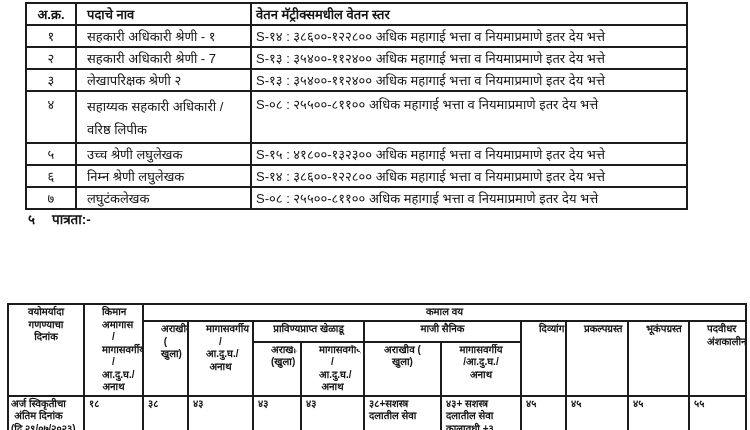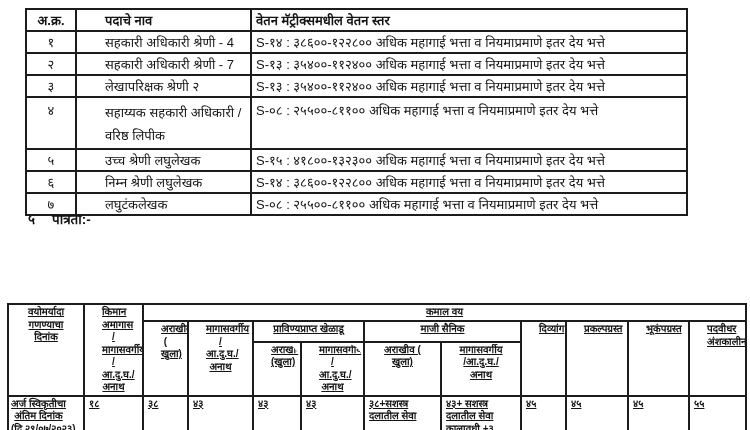--- a/index.html
+++ b/index.html
@@ -5,38 +5,38 @@
   html,body{margin:0;padding:0;}
   body{
     width:750px;height:430px;overflow:hidden;position:relative;
     background:#ffffff;color:#141414;
     font-family:"Liberation Sans","DejaVu Sans",sans-serif;
   }
   table{border-collapse:collapse;table-layout:fixed;}
   td{border:2px solid #1c1c1c;overflow:hidden;}
 
   
-  .pay-table{position:absolute;left:25px;top:8px;width:661px;font-size:13px;}
+  .pay-table{position:absolute;left:25px;top:2px;width:661px;font-size:13px;}
   .pay-table td{padding:1px 4px;vertical-align:middle;}
   .pay-table .hdr td{font-weight:bold;height:17px;}
   .pay-table .sr{text-align:center;}
-  .pay-table .post{padding-left:28px;}
+  .pay-table .post{padding-left:10px;}
   .pay-table .pay{}
   .pay-table tr.two-line td{vertical-align:top;padding-top:3px;}
   .pay-table tr.two-line .post{line-height:23px;}
 
   
   .headings{position:absolute;left:28px;top:212px;font-size:13.5px;font-weight:bold;}
   .h-line{display:flex;margin-bottom:9px;line-height:15px;}
   .h-num{display:inline-block;min-width:24px;}
   .h-num.sub{min-width:38px;}
 
   
   .age-table{position:absolute;left:7px;top:303px;width:738px;font-size:10px;font-weight:bold;}
-  .age-table td{vertical-align:top;text-align:center;padding:1px 17px;line-height:12.5px;text-decoration:underline;}
+  .age-table td{vertical-align:top;text-align:center;padding:1px 17px;line-height:12.5px;}
   .age-table tr.ra td{height:13px;}
   .age-table tr.rb td{height:15px;}
   .age-table tr.rc td{height:44px;border-radius:17px;}
   .age-table tr.rd td{height:78px;text-align:left;padding-left:4px;}
   .age-table tr.rd td.c{text-align:center;padding-left:2px;}
 </style>
 </head>
 <body>
 
 <table class="pay-table">
@@ -46,21 +46,21 @@
       <col style="width:436px">
     </colgroup>
   <tbody>
       <tr class="hdr">
     <td class="sr">अ.क्र.</td>
     <td class="post">पदाचे नाव</td>
     <td class="pay">वेतन मॅट्रीक्समधील वेतन स्तर</td>
   </tr>
   <tr style="height:21px">
     <td class="sr">१</td>
-    <td class="post">सहकारी अधिकारी श्रेणी - 4</td>
+    <td class="post">सहकारी अधिकारी श्रेणी - १</td>
     <td class="pay">S-१४ : ३८६००-१२२८०० अधिक महागाई भत्ता व नियमाप्रमाणे इतर देय भत्ते</td>
   </tr>
   <tr style="height:21px">
     <td class="sr">२</td>
     <td class="post">सहकारी अधिकारी श्रेणी - 7</td>
     <td class="pay">S-१३ : ३५४००-११२४०० अधिक महागाई भत्ता व नियमाप्रमाणे इतर देय भत्ते</td>
   </tr>
   <tr style="height:19px">
     <td class="sr">३</td>
     <td class="post">लेखापरिक्षक श्रेणी २</td>

